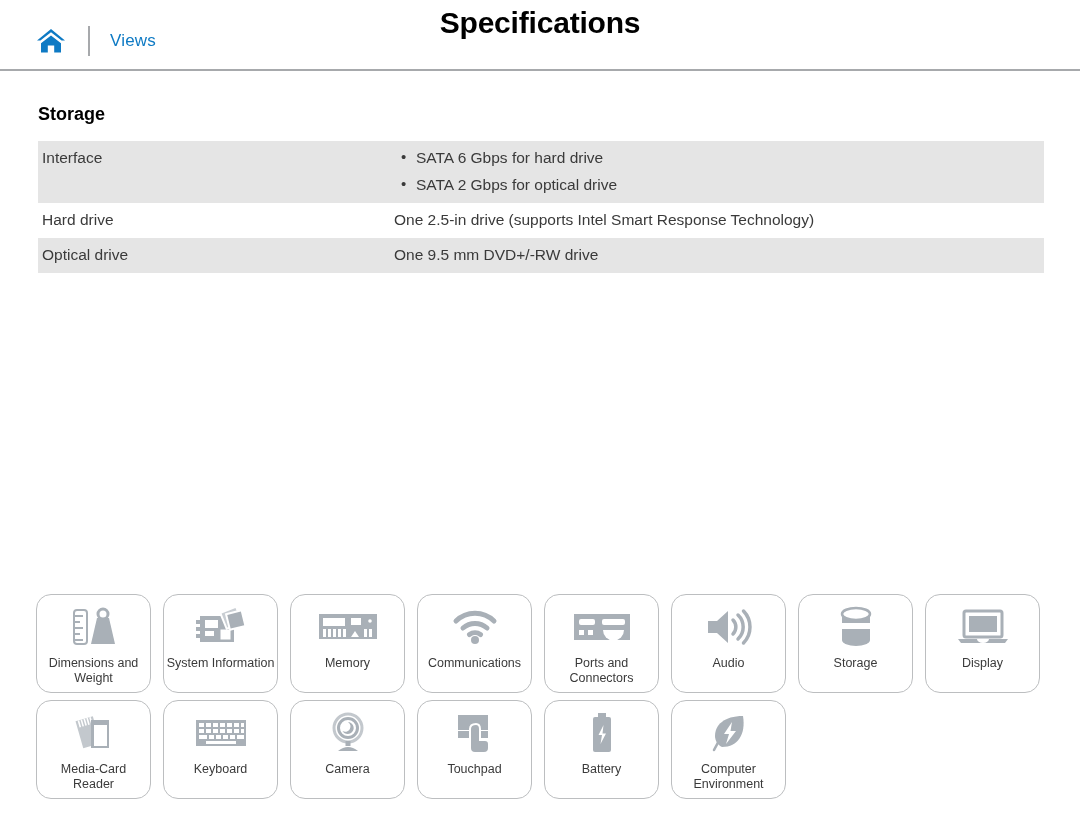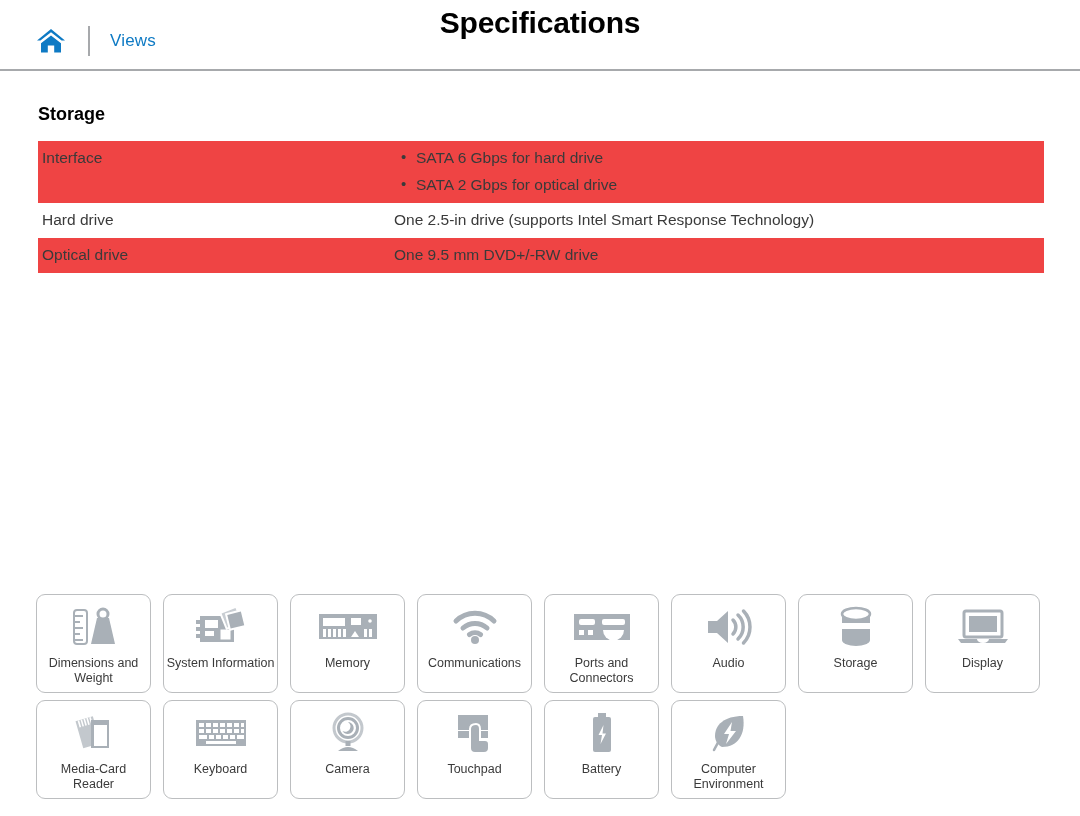--- a/index.html
+++ b/index.html
@@ -86,21 +86,21 @@
   }
 
   
   .spec-table {
     margin: 16px 0 0 38px;
     width: 1006px;
     border-collapse: collapse;
     table-layout: fixed;
   }
   .spec-table tr.shaded {
-    background: #ef4444;
+    background: #e5e5e5;
   }
   .spec-table td {
     vertical-align: top;
     font-size: 15.5px;
     color: #3a3a3a;
     padding: 5px 0 6px 0;
     line-height: 1.55;
   }
   .spec-table td.label {
     width: 350px;
@@ -136,21 +136,21 @@
     top: 594px;
     width: 1008px;
     display: grid;
     grid-template-columns: repeat(8, 115px);
     grid-auto-rows: 99px;
     column-gap: 12px;
     row-gap: 7px;
   }
   .tile {
     border: 1px solid #bcbec0;
-    border-radius: 9px;
+    border-radius: 15px;
     background: #ffffff;
     box-sizing: border-box;
     display: flex;
     flex-direction: column;
     align-items: center;
     justify-content: flex-start;
     cursor: pointer;
     padding-top: 9px;
     overflow: hidden;
   }

